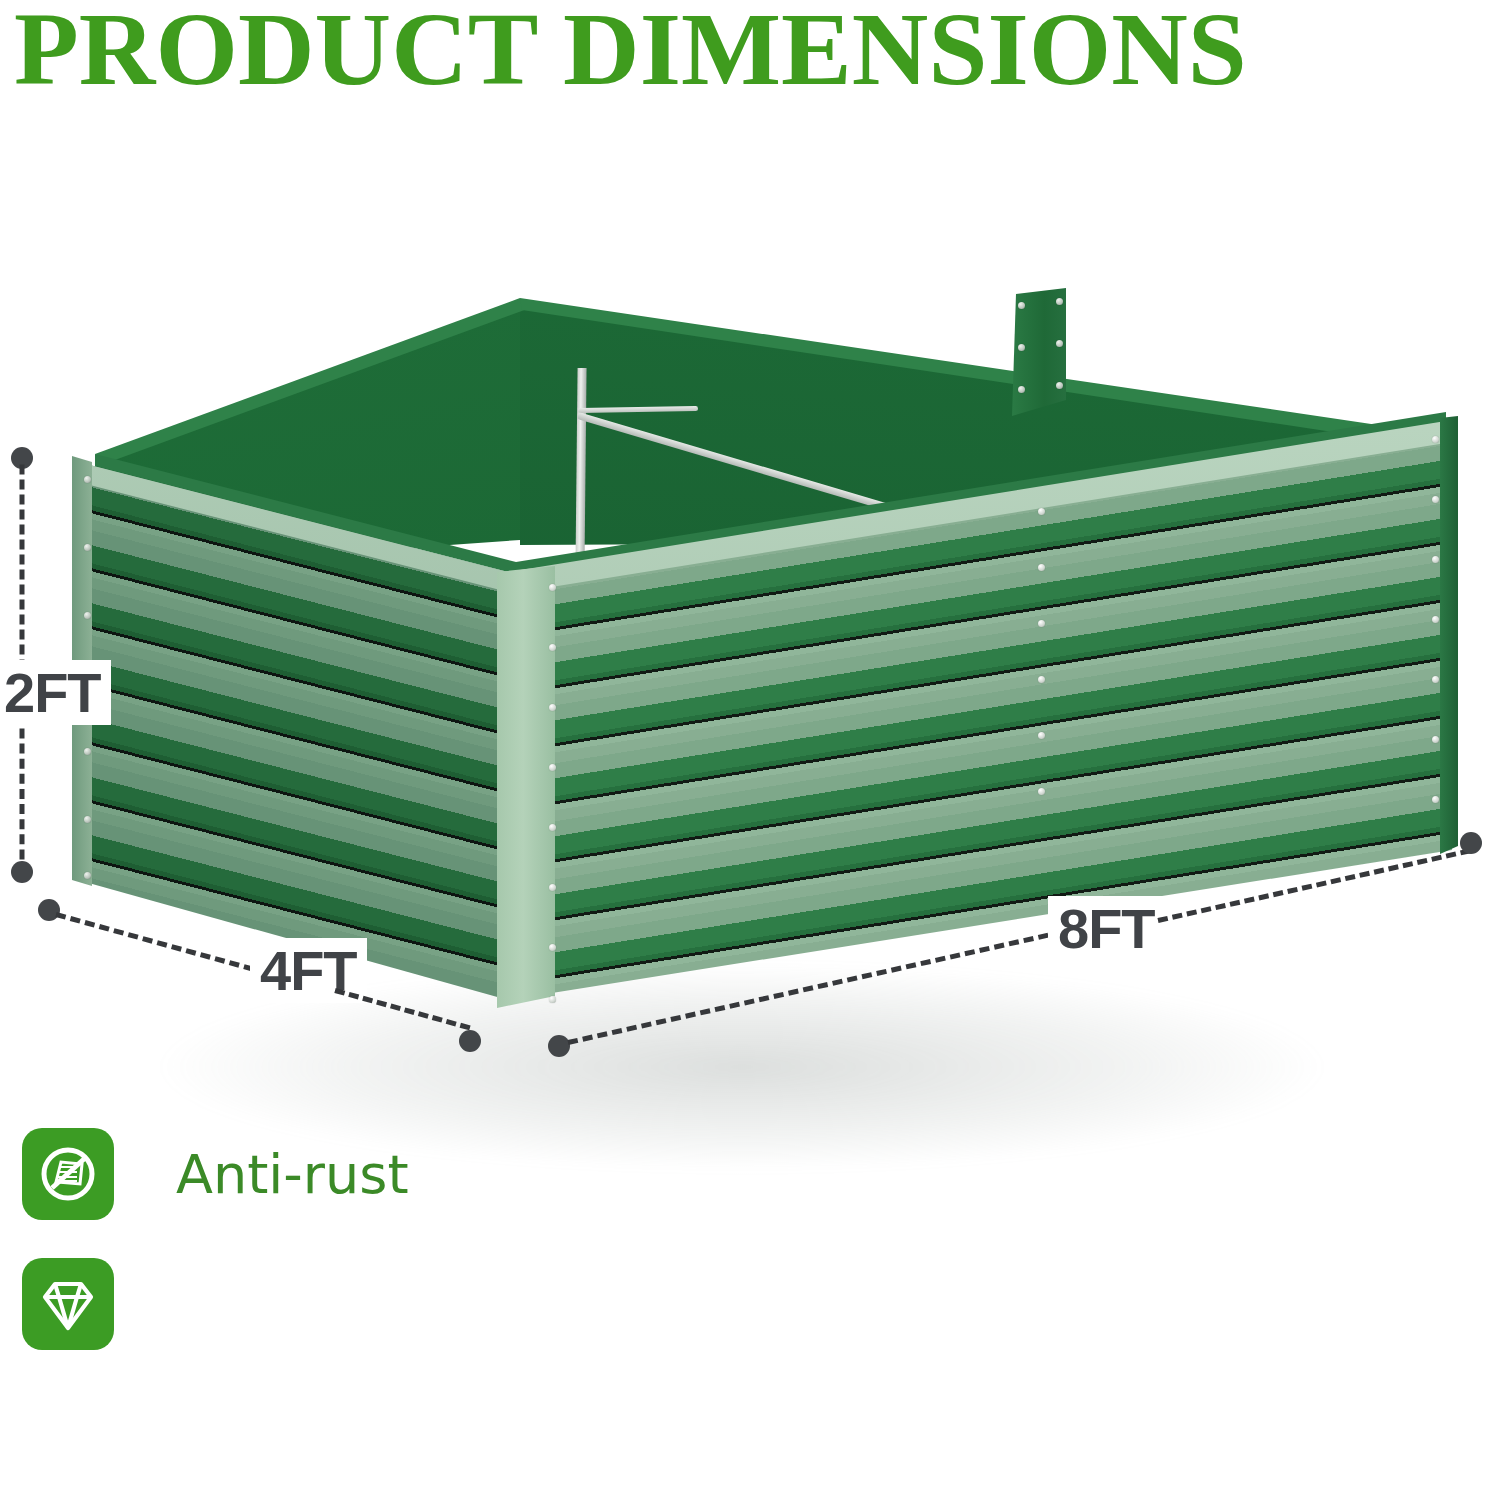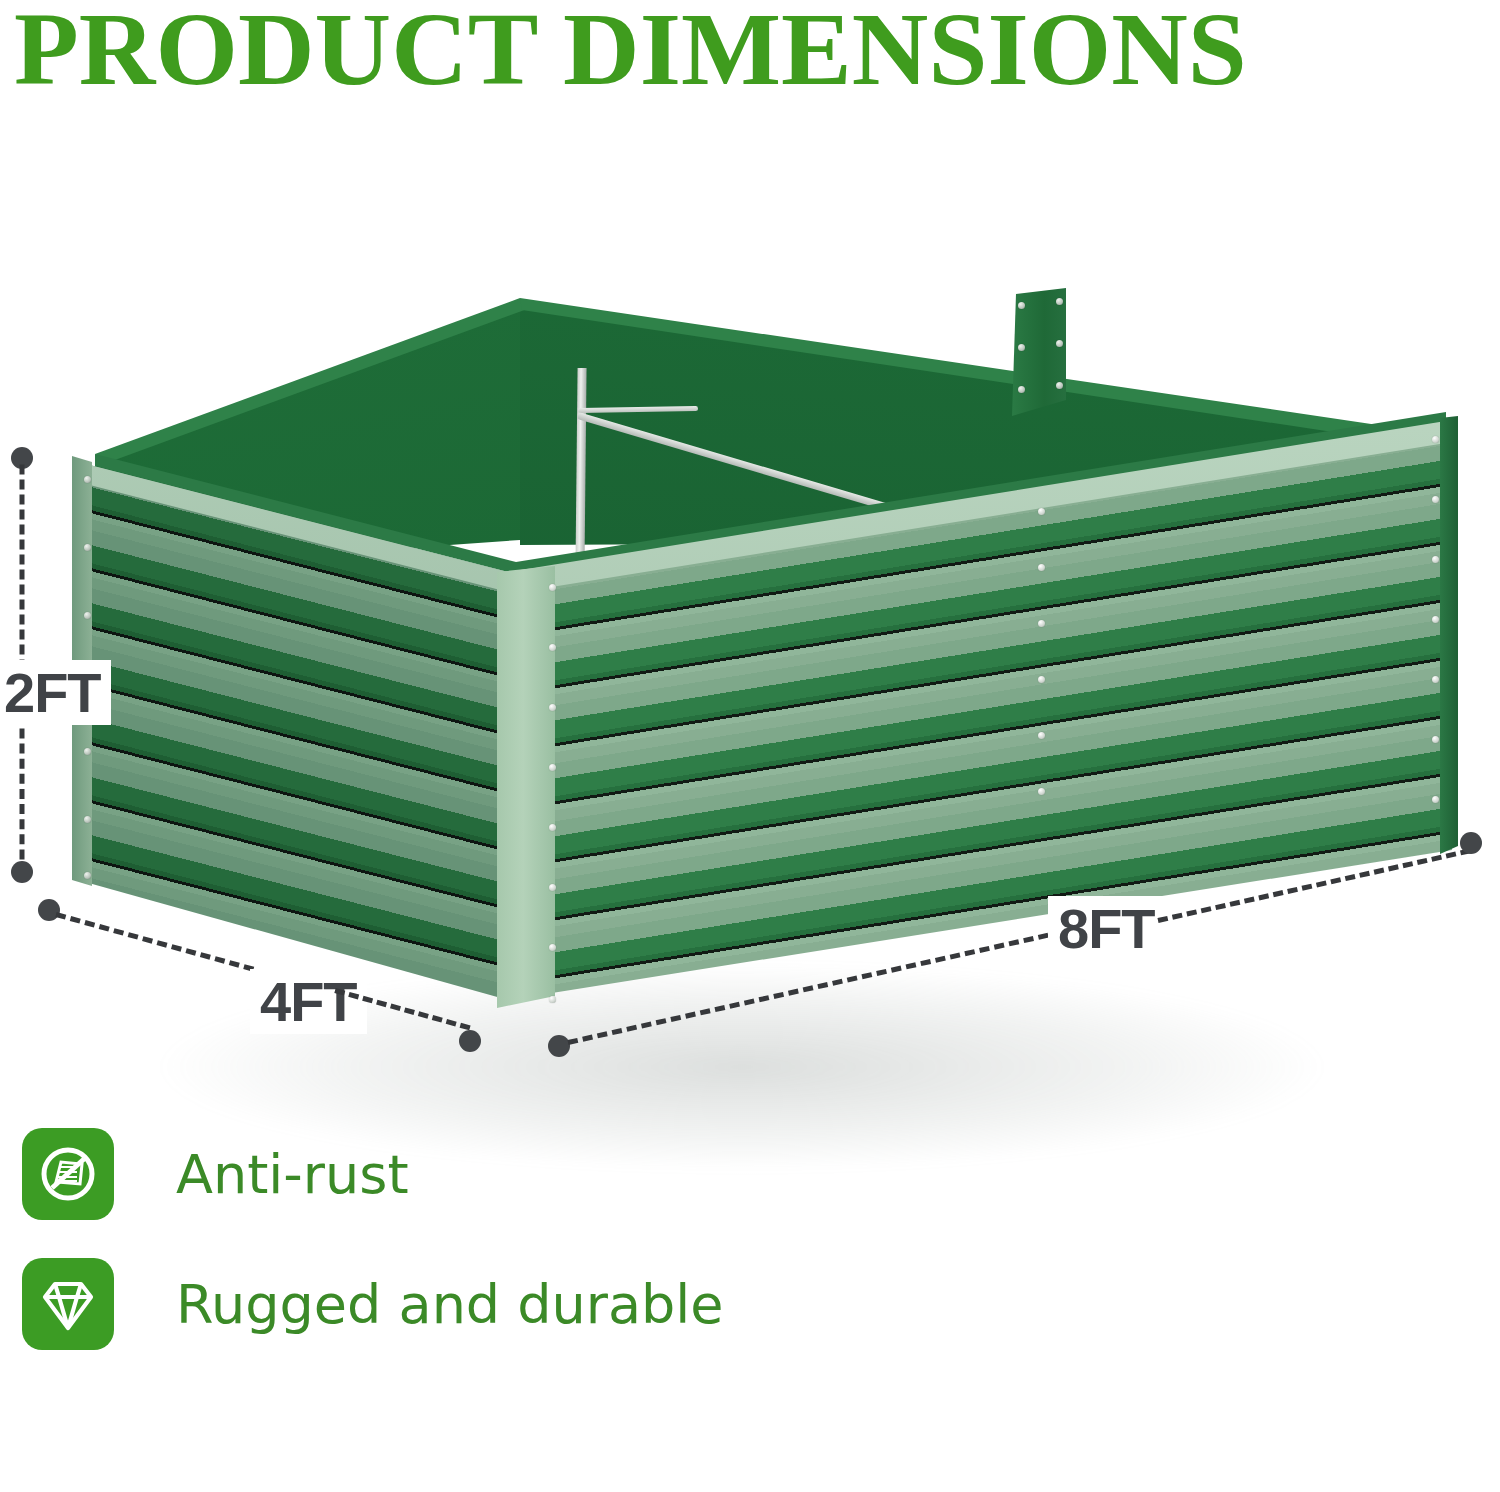--- a/index.html
+++ b/index.html
@@ -315,21 +315,21 @@
     <div class="dim-dot" style="left:11px; top:447px;"></div>
     <div class="dim-line" style="left:22px; top:462px; width:205px; transform:rotate(90deg);"></div>
     <div class="dim-label" style="left:-6px; top:660px;">2FT</div>
     <div class="dim-line" style="left:22px; top:726px; width:146px; transform:rotate(90deg);"></div>
     <div class="dim-dot" style="left:11px; top:861px;"></div>
   </div>
 
   <div>
     <div class="dim-dot" style="left:38px; top:899px;"></div>
     <div class="dim-line" style="left:56px; top:912px; width:205px; transform:rotate(15.5deg);"></div>
-    <div class="dim-label" style="left:250px; top:938px;margin-top:31px;">4FT</div>
+    <div class="dim-label" style="left:250px; top:938px;">4FT</div>
     <div class="dim-line" style="left:335px; top:988px; width:140px; transform:rotate(15.5deg);"></div>
     <div class="dim-dot" style="left:459px; top:1030px;"></div>
   </div>
 
   <div>
     <div class="dim-dot" style="left:548px; top:1035px;"></div>
     <div class="dim-line" style="left:568px; top:1040px; width:492px; transform:rotate(-12.6deg);"></div>
     <div class="dim-label" style="left:1048px; top:896px;">8FT</div>
     <div class="dim-line" style="left:1158px; top:918px; width:320px; transform:rotate(-12.6deg);"></div>
     <div class="dim-dot" style="left:1460px; top:832px;"></div>
@@ -353,18 +353,17 @@
       <div class="feat-badge">
         <svg width="66" height="66" viewBox="0 0 66 66" aria-hidden="true">
           <g fill="none" stroke="#ffffff" stroke-width="4.2" stroke-linejoin="round">
             <path d="M10 26 L20 13 L46 13 L56 26 L33 57 Z"></path>
             <path d="M10 26 H56"></path>
             <path d="M20 13 L24 26 L33 57"></path>
             <path d="M46 13 L42 26 L33 57"></path>
           </g>
         </svg>
       </div>
-      <div class="feat-text">Rugged and durable</div>
     </div>
 
   </div>
 
 </div>
 
 </body></html>

